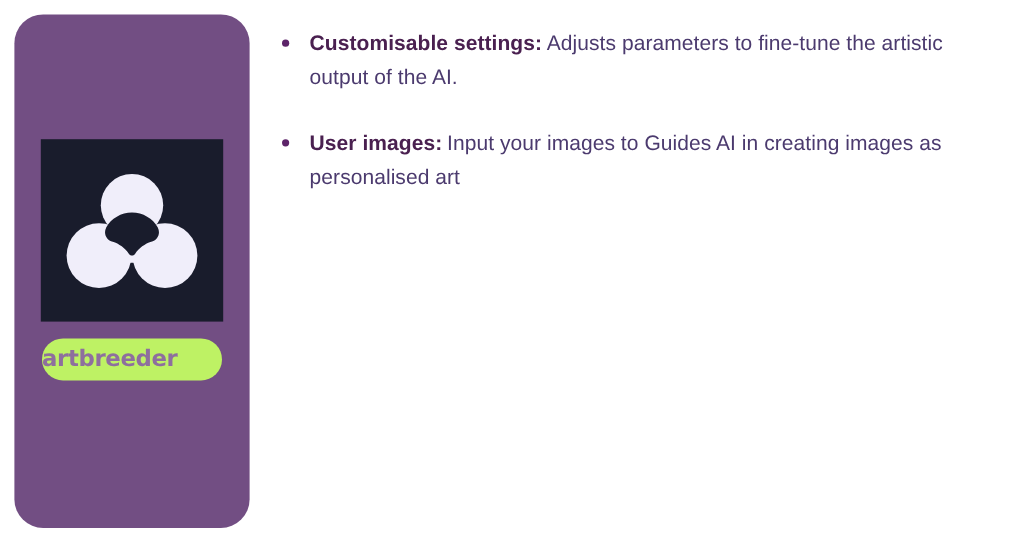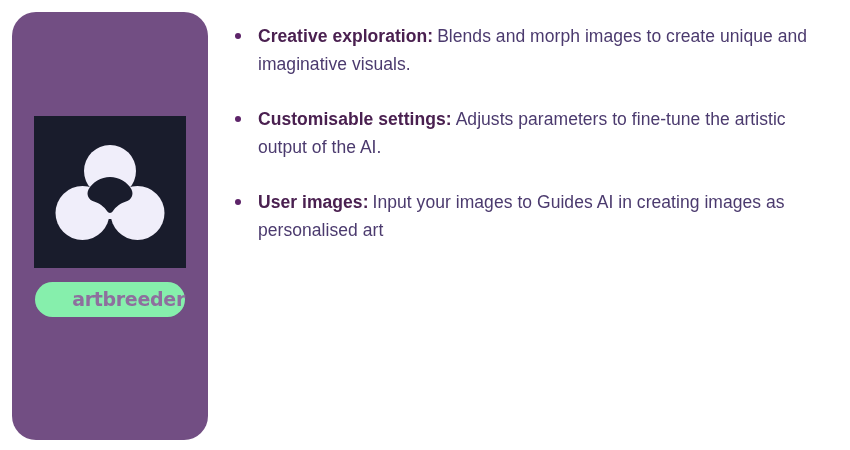--- a/index.html
+++ b/index.html
@@ -51,25 +51,25 @@
   .logo-tile svg {
     display: block;
   }
 
   .brand-pill {
     position: absolute;
     left: 23px;
     top: 270px;
     width: 150px;
     height: 35px;
-    background: #86efac;
+    background: #bef264;
     border-radius: 18px;
     display: flex;
     align-items: center;
-    justify-content: flex-end;
+    justify-content: flex-start;
   }
 
   .brand-pill-text {
     color: #8e6f9e;
     font-family: "DejaVu Sans", sans-serif;
     font-size: 19px;
     font-weight: 700;
     letter-spacing: -0.3px;
     line-height: 1;
     white-space: nowrap;
@@ -164,24 +164,20 @@
 
     <div class="brand-pill">
       <span class="brand-pill-text">artbreeder</span>
     </div>
 
   </div>
 
   <div class="content">
     <ul class="bullet-list">
 
-      <li class="bullet-item">
-        <span class="bullet-dot"></span>
-        <span class="bullet-title">Creative exploration:</span><span class="gap"></span><span class="bullet-body">Blends and morph images to create unique and imaginative visuals.</span>
-      </li>
 
 
       <li class="bullet-item">
         <span class="bullet-dot"></span>
         <span class="bullet-title">Customisable settings:</span><span class="gap"></span><span class="bullet-body">Adjusts parameters to fine-tune the artistic output of the AI.</span>
       </li>
 
       <li class="bullet-item">
         <span class="bullet-dot"></span>
         <span class="bullet-title">User images:</span><span class="gap"></span><span class="bullet-body">Input your images to Guides AI in creating images as personalised art</span>

